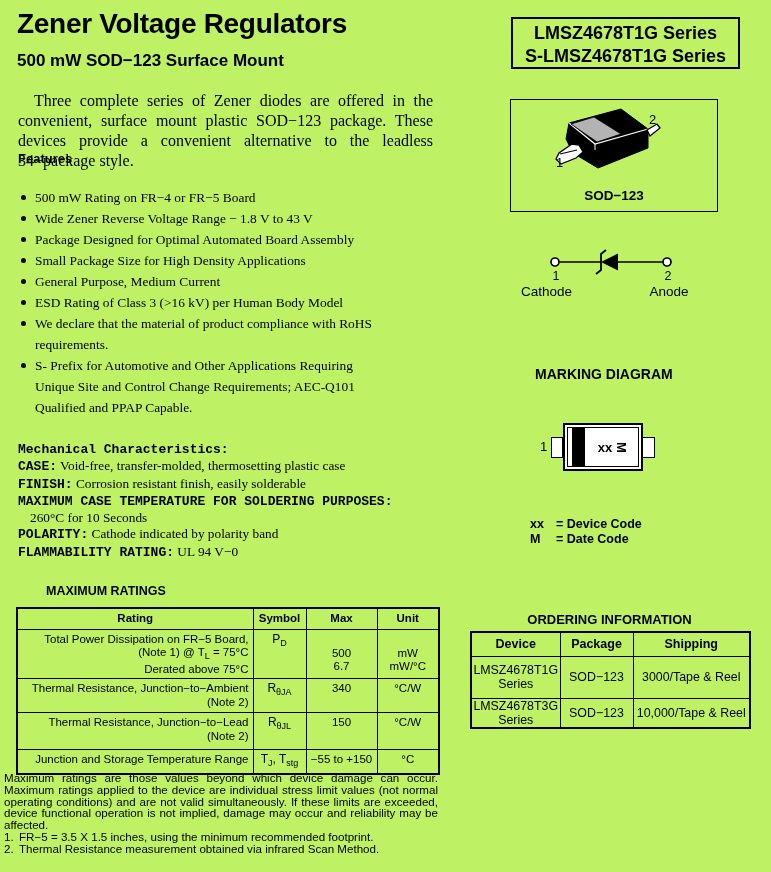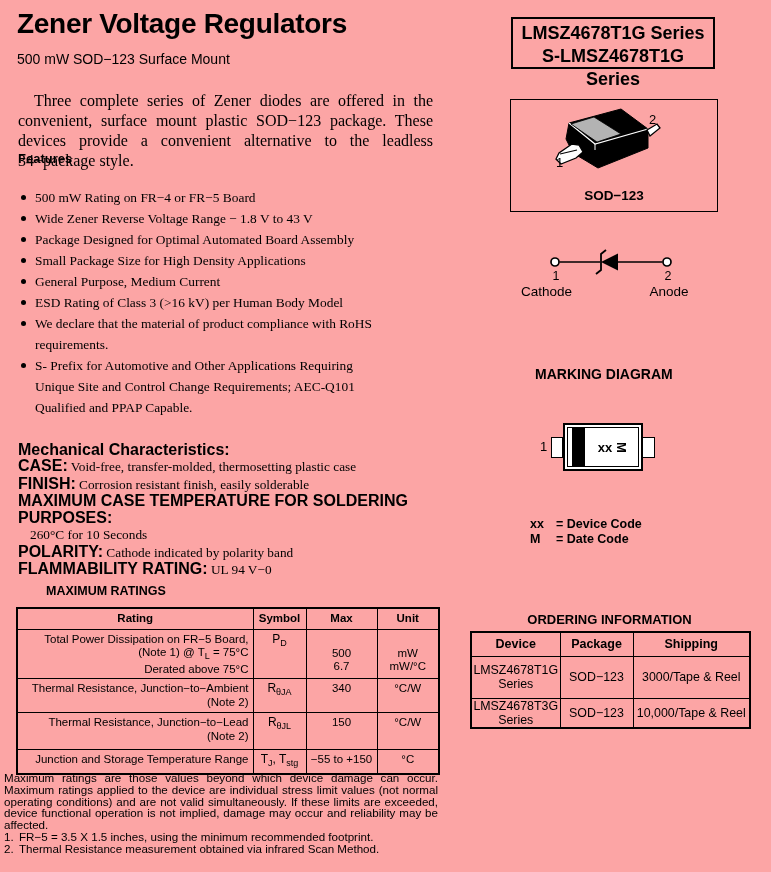--- a/index.html
+++ b/index.html
@@ -1,34 +1,34 @@
 <!DOCTYPE html>
 <html><head>
 <meta charset="utf-8">
 <style>
   * { margin:0; padding:0; box-sizing:border-box; }
   html,body { background:#fff; }
   body { width:771px; height:872px; font-family:"Liberation Sans", sans-serif; color:#000; }
-  .page { position:relative; width:771px; height:872px; background:#fca5a5; overflow:hidden; }
+  .page { position:relative; width:771px; height:872px; background:#bef264; overflow:hidden; }
   .abs { position:absolute; }
 
   
   .title { left:17px; top:8px; font-size:28px; font-weight:bold; letter-spacing:-0.3px; }
-  .subtitle { left:17px; top:51px; font-size:14px; font-weight:normal; }
+  .subtitle { left:17px; top:51px; font-size:17px; font-weight:bold; }
   .intro { left:18px; top:91px; width:415px; font-family:"Liberation Serif", serif;
            font-size:16px; line-height:20px; text-align:justify; text-indent:16px; }
   .features-heading { left:18px; top:151px; font-size:13px; font-weight:bold; }
   .features-list { left:18px; top:187px; width:372px; list-style:none;
                    font-family:"Liberation Serif", serif; font-size:13.4px; line-height:21px; }
   .features-list li { position:relative; padding-left:17px; }
   .features-list li::before { content:""; position:absolute; left:3px; top:8px;
                    width:5px; height:5px; border-radius:50%; background:#000; }
   .mech { left:18px; top:442px; width:430px; font-family:"Liberation Serif", serif;
           font-size:13.3px; line-height:16.3px; }
-  .mech .lbl { font-family:Liberation Sans, sans-serif; font-weight:bold; font-size:16px; }
+  .mech .lbl { font-family:Liberation Mono, monospace; font-weight:bold; font-size:13px; }
   .mech .indent { padding-left:12px; }
   .ratings-heading { left:22px; top:584px; font-size:12.5px; font-weight:bold;padding-left:24px; }
 
   table.ratings { left:16px; top:607px; position:absolute; border-collapse:collapse;
                   width:422px; table-layout:fixed; font-size:11.5px; line-height:13.2px; }
   table.ratings, table.ratings th, table.ratings td { border:1px solid #000; }
   table.ratings { border:2px solid #000;padding-left:38px; }
   table.ratings th { font-size:11.5px; font-weight:bold; text-align:center; height:21px; }
   table.ratings td { vertical-align:top; padding-top:3px; padding-bottom:2px; }
   td.rt-rating { padding-left:6px; padding-right:4px; text-align:right;margin-top:32px; }
@@ -38,21 +38,21 @@
   .subL { font-size:9px; }
   .pad-top16 { padding-top:14px; }
   tr.rt-r1 { height:48px; } tr.rt-r2 { height:34px; } tr.rt-r3 { height:37px; } tr.rt-r4 { height:22px; }
 
   .footer { left:4px; top:772px; width:434px; font-size:11.6px; line-height:11.8px; }
   .footer .para { text-align:justify; }
   .note { display:flex; }
   .note .num { width:15px; flex:0 0 15px; }
 
   
-  .series-box { left:511px; top:17px; width:204px; height:52px; border:2px solid #000;
+  .series-box { left:511px; top:17px; width:229px; height:52px; border:2px solid #000;
                 text-align:center; font-weight:bold; font-size:18px; line-height:23px; padding-top:3px; }
   .pkg-box { left:510px; top:99px; width:208px; height:113px; border:1.5px solid #000; }
   .pkg-box .pkg-svg { position:absolute; left:35px; top:5px; }
   .pkg-pin2 { position:absolute; left:138px; top:12px; font-size:13px; }
   .pkg-pin1 { position:absolute; left:45px; top:55px; font-size:13px; }
   .pkg-label { position:absolute; left:0; bottom:8px; width:100%; text-align:center;
                font-weight:bold; font-size:13.5px; }
 
   .diode-fig { left:530px; top:248px; width:170px; height:66px; }
   .diode-fig .d1 { position:absolute; left:21px; top:21px; width:10px; text-align:center; font-size:12.5px; }

